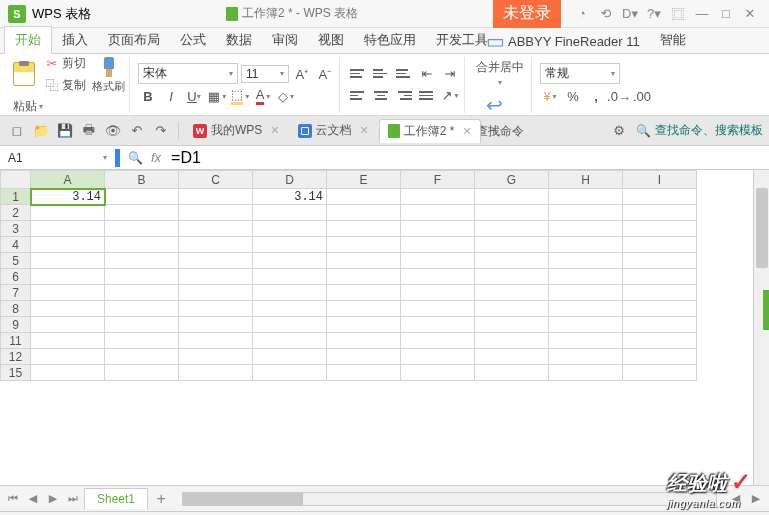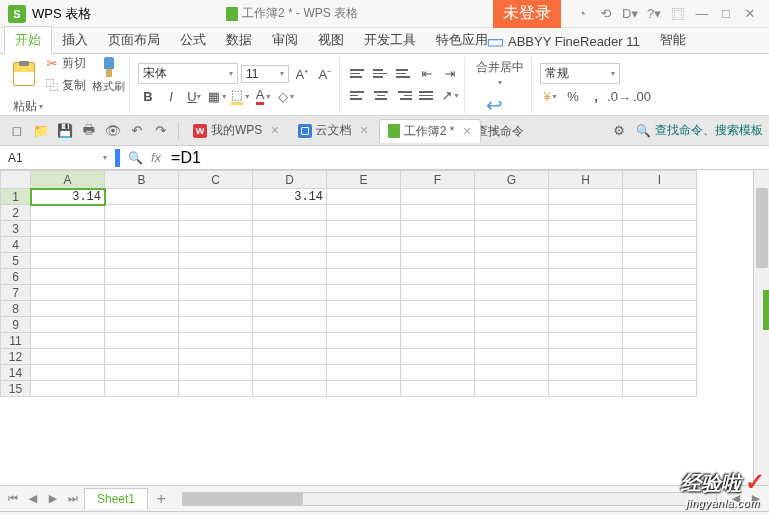--- a/index.html
+++ b/index.html
@@ -63,21 +63,21 @@
 .green-edge{position:absolute;right:0;top:120px;width:6px;height:40px;background:#5fb336}
 .sheettabs{height:26px;display:flex;align-items:center;background:#f4f4f4;border-top:1px solid #ccc;padding:0 4px;gap:2px}
 .nav-btn{width:18px;height:18px;display:flex;align-items:center;justify-content:center;color:#888;cursor:pointer;font-size:11px}
 .sheet-tab{padding:3px 12px;background:#fff;border:1px solid #ccc;border-bottom:none;font-size:12px;color:#5fb336;cursor:pointer}
 .add-sheet{width:22px;height:22px;display:flex;align-items:center;justify-content:center;color:#888;font-size:16px;cursor:pointer}
 .hscroll{flex:1;margin:0 8px;height:14px;background:#f0f0f0;border:1px solid #ccc;position:relative}
 .hscroll .thumb{position:absolute;left:0;top:0;width:120px;height:100%;background:#c8c8c8}
 .statusbar{height:24px;display:flex;align-items:center;background:#f4f4f4;border-top:1px solid #ccc;padding:0 8px;font-size:12px;color:#666;gap:10px}
 .status-ico{width:18px;height:18px;display:flex;align-items:center;justify-content:center;cursor:pointer}
 .zoom{margin-left:auto;display:flex;align-items:center;gap:6px}
-.watermark{position:absolute;right:4px;bottom:6px;text-align:center;pointer-events:none}
+.watermark{position:absolute;right:18px;bottom:6px;text-align:left;pointer-events:none}
 .wm-main{font-size:20px;font-weight:bold;color:#fff;text-shadow:1px 1px 2px #000,-1px -1px 2px #000;font-style:italic}
 .wm-check{color:#e53935;font-size:24px;font-weight:bold;margin-left:4px}
 .wm-sub{font-size:11px;color:#fff;text-shadow:1px 1px 1px #000;font-style:italic;letter-spacing:0.5px}
 .scissors{color:#f96c3b}
 .triangle-down{font-size:8px;color:#888}
 </style>
 </head>
 <body>
 
 <div class="titlebar">
@@ -101,22 +101,22 @@
 </div>
 
 <div class="menubar">
   <div class="menu-item active">开始</div>
   <div class="menu-item">插入</div>
   <div class="menu-item">页面布局</div>
   <div class="menu-item">公式</div>
   <div class="menu-item">数据</div>
   <div class="menu-item">审阅</div>
   <div class="menu-item">视图</div>
+  <div class="menu-item">特色应用</div>
   <div class="menu-item">开发工具</div>
-  <div class="menu-item">特色应用</div>
   <div class="menu-item">ABBYY FineReader 11</div>
   <div class="menu-item">智能</div>
 </div>
 
 <div class="ribbon">
   <div class="rgroup">
     <div class="rrow">
       <div class="rbtn">
         <div class="paste-ico"></div>
       </div>
@@ -453,32 +453,20 @@
           <td class="cell"></td>
           <td class="cell"></td>
           <td class="cell"></td>
           <td class="cell"></td>
           <td class="cell"></td>
           <td class="cell"></td>
           <td class="cell"></td>
           <td class="cell"></td>
         </tr>
         <tr>
-          <th class="rowh">14</th>
-          <td class="cell"></td>
-          <td class="cell"></td>
-          <td class="cell"></td>
-          <td class="cell"></td>
-          <td class="cell"></td>
-          <td class="cell"></td>
-          <td class="cell"></td>
-          <td class="cell"></td>
-          <td class="cell"></td>
-        </tr>
-        <tr>
           <th class="rowh">15</th>
           <td class="cell"></td>
           <td class="cell"></td>
           <td class="cell"></td>
           <td class="cell"></td>
           <td class="cell"></td>
           <td class="cell"></td>
           <td class="cell"></td>
           <td class="cell"></td>
           <td class="cell"></td>

